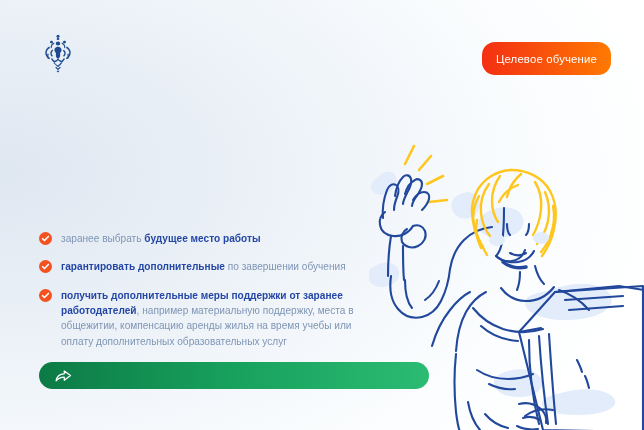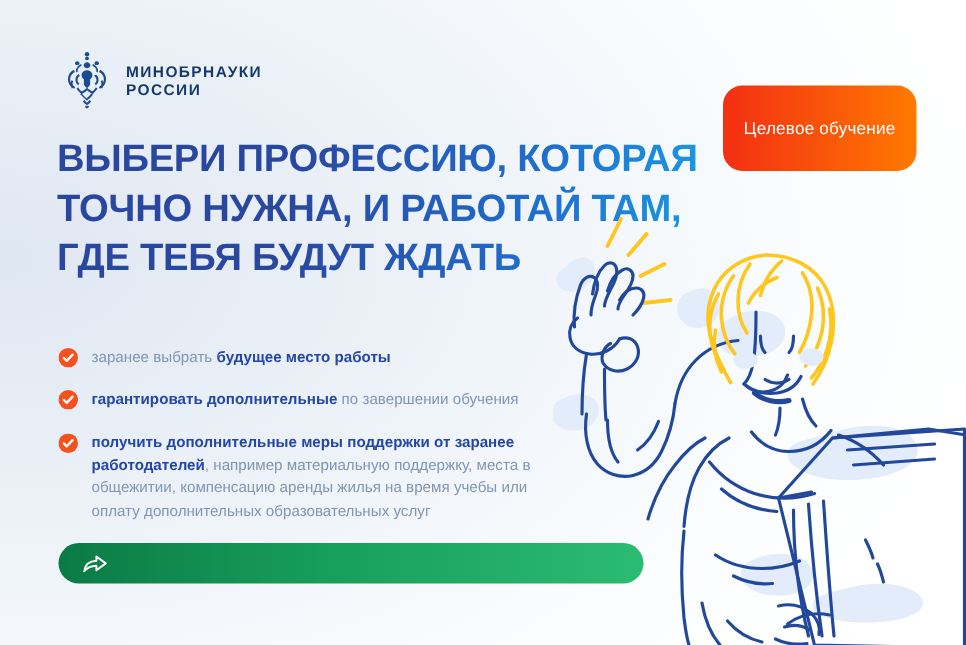--- a/index.html
+++ b/index.html
@@ -19,23 +19,22 @@
   .emblem{width:34px;height:44px;flex:0 0 auto;display:block;}
   .logo-text{display:flex;flex-direction:column;line-height:1.12;}
   .logo-text span{
     font-size:10.3px;font-weight:700;letter-spacing:.95px;color:#123a6b;
     white-space:nowrap;
   }
 
   .badges{position:absolute;right:33px;top:42px;display:flex;gap:9px;align-items:center;}
   .badge{
     height:25px;border-radius:13px;display:flex;align-items:center;justify-content:center;
-    padding:16px 14px;color:#fff;font-size:11.4px;font-weight:400;white-space:nowrap;
+    padding:4px 14px;color:#fff;font-size:11.4px;font-weight:400;white-space:nowrap;
     letter-spacing:.15px;
-    margin-top:15px;
   }
   .badge.orange{background:linear-gradient(90deg,#f42f12 0%,#f8500c 45%,#ff7a00 100%);}
   .badge.blue{background:linear-gradient(100deg,#1f3faa 0%,#1c63cf 55%,#1f86e8 100%);}
 
   
   .headline{
     position:absolute;left:38px;top:90px;width:560px;
     font-size:25.5px;font-weight:800;line-height:1.29;
     letter-spacing:-.2px;text-transform:uppercase;
     background:linear-gradient(95deg,#2a47a0 0%,#2a47a0 28%,#1f6fd0 58%,#18a6e8 82%,#27b6ef 100%);
@@ -90,33 +89,26 @@
         <path d="M11.5 16.4c-1.3.8-2.1 2.1-2.2 3.6-.1 1.5.6 2.9 1.8 3.8l.8-1.1c-.8-.6-1.3-1.6-1.2-2.6.1-1 .6-1.9 1.5-2.4l-.7-1.3zM22.5 16.4l-.7 1.3c.9.5 1.4 1.4 1.5 2.4.1 1-.4 2-1.2 2.6l.8 1.1c1.2-.9 1.9-2.3 1.8-3.8-.1-1.5-.9-2.8-2.2-3.6z"></path>
         <path d="M17 13.8c-2 0-3.6 1.5-3.6 3.3 0 1.1.6 2.1 1.5 2.7v3.1c0 .6.2 1.1.6 1.5l1.5 1.5 1.5-1.5c.4-.4.6-.9.6-1.5v-3.1c.9-.6 1.5-1.6 1.5-2.7 0-1.8-1.6-3.3-3.6-3.3z"></path>
         <path d="M10 25.8c.8 1.6 2.1 3 3.7 3.9l.6-1.2c-1.3-.8-2.4-1.9-3.1-3.2l-1.2.5zM24 25.8l-1.2-.5c-.7 1.3-1.8 2.4-3.1 3.2l.6 1.2c1.6-.9 2.9-2.3 3.7-3.9z"></path>
         <path d="M17 25.5c-1.2 1.3-2.7 2.3-4.4 2.8l.5 1.3c1.5-.5 2.9-1.3 4-2.4 1.1 1.1 2.5 1.9 4 2.4l.5-1.3c-1.7-.5-3.3-1.5-4.6-2.8z"></path>
         <path d="M13 30.2c1.1 1.4 2.4 2.7 3.9 3.8l.1.1.1-.1c1.5-1.1 2.8-2.4 3.9-3.8l-1.1-.8c-.9 1.2-2 2.3-3.2 3.2-1.2-.9-2.3-2-3.2-3.2l-1.5.8z"></path>
         <path d="M14.2 34.6c.8.9 1.7 1.7 2.6 2.4l.2.2.2-.2c.9-.7 1.8-1.5 2.6-2.4l-1-.9c-.6.7-1.3 1.3-1.8 1.8-.5-.5-1.2-1.1-1.8-1.8l-1 .9z"></path>
         <path d="M15.6 38.2c.4.4.9.8 1.4 1.2.5-.4 1-.8 1.4-1.2l-.8-.8c-.2.2-.4.4-.6.5-.2-.1-.4-.3-.6-.5l-.8.8z"></path>
         <path d="M6.6 20.5c-.7 1.8-.6 3.8.3 5.5l1.1-.6c-.7-1.4-.8-3-.2-4.4l-1.2-.5zM27.4 20.5l-1.2.5c.6 1.4.5 3-.2 4.4l1.1.6c.9-1.7 1-3.7.3-5.5z"></path>
       </g>
     </svg>
-    <div class="logo-text">
-      <span>МИНОБРНАУКИ</span>
-      <span>РОССИИ</span>
-    </div>
   </div>
 
   <div class="badges">
     <div class="badge orange">Целевое обучение</div>
   </div>
 
-  <div class="headline">ВЫБЕРИ ПРОФЕССИЮ, КОТОРАЯ
-ТОЧНО НУЖНА, И РАБОТАЙ ТАМ,
-ГДЕ ТЕБЯ БУДУТ ЖДАТЬ</div>
 
 
   <div class="bullets">
 
     <div class="bullet">
       <svg class="chk" viewBox="0 0 14 14">
         <circle cx="7" cy="7" r="7" fill="#f4511e"></circle>
         <path d="M3.9 7.2l2 2 4.2-4.4" fill="none" stroke="#fff" stroke-width="1.7" stroke-linecap="round" stroke-linejoin="round"></path>
       </svg>
       <div class="btxt"><span class="plain">заранее выбрать </span><b>будущее место работы</b><span class="plain"></span></div>

